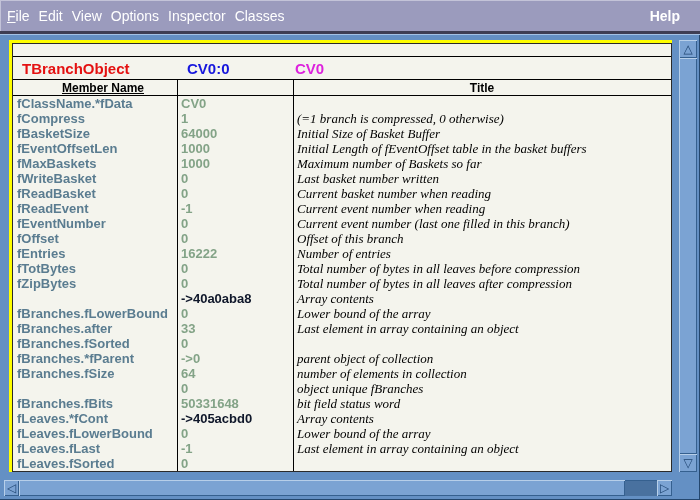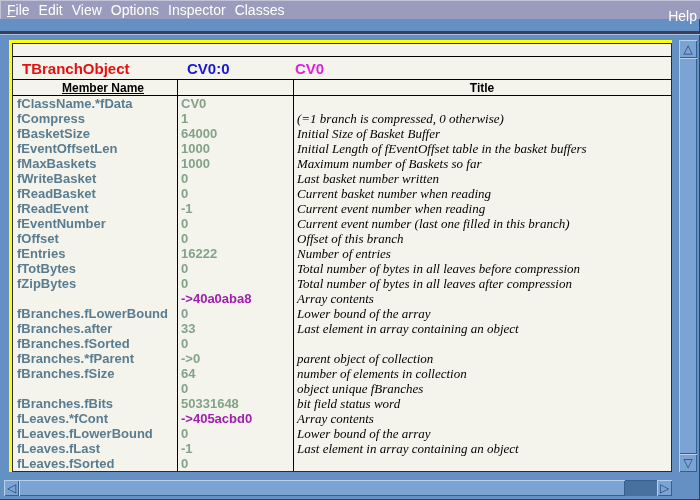--- a/index.html
+++ b/index.html
@@ -4,29 +4,29 @@
 <style>
   html,body{margin:0;padding:0;background:#555;}
   .window{
     position:relative;width:700px;height:500px;overflow:hidden;
     background:#6490c4;
     font-family:"Liberation Sans", sans-serif;
     box-shadow:inset -1px -1px 0 #24476e;
   }
   
   .menubar{
-    position:absolute;left:0;top:0;width:700px;height:19px;
+    position:absolute;left:0;top:0;width:700px;height:31px;
     background:#9b9bbd;
     box-shadow:inset 1px 1px 0 #c3c3d8;
     display:flex;align-items:center;
     color:#ffffff;font-size:14px;
   }
   .menubar-items{display:flex;gap:9px;padding-left:7px;}
   .menu-item{display:inline-block;cursor:default;}
-  .menu-help{position:absolute;right:3px;top:0;height:31px;display:flex;align-items:center;}
+  .menu-help{position:absolute;right:20px;top:0;height:31px;display:flex;align-items:center;font-weight:bold;}
   .u-first::first-letter{text-decoration:underline;}
   .menustrip{position:absolute;left:0;top:31px;width:700px;height:3px;background:#3e3e54;}
   .frame-highlight{position:absolute;left:0;top:34px;width:700px;height:1px;background:#a4c2e5;}
   
   .yellow-top{position:absolute;left:9px;top:40px;width:663px;height:3px;background:#ffff00;}
   .yellow-left{position:absolute;left:9px;top:43px;width:3px;height:429px;background:#ffff00;}
   
   .canvas{
     position:absolute;left:12px;top:43px;width:660px;height:429px;
     box-sizing:border-box;border:1px solid #2b2b2b;background:#f4f4ed;
@@ -41,21 +41,21 @@
   .col-head{position:absolute;top:37px;height:14px;font-weight:bold;font-size:12px;color:#000;text-align:center;}
   .ch-member{left:8px;width:164px;text-decoration:underline;}
   .ch-value{left:164px;width:116px;}
   .ch-title{left:280px;width:378px;}
   
   .row{position:absolute;left:0;width:658px;height:15px;line-height:15px;font-size:13px;}
   .row .c{position:absolute;top:0;white-space:nowrap;}
   .row .name{left:4px;color:#5a7c90;font-weight:bold;z-index:1;}
   .row .val{left:168px;font-weight:bold;z-index:2;}
   .row .val.green{color:#83a387;}
-  .row .val.red{color:#a21caf;}
+  .row .val.red{color:#0f172a;}
   .row .title{left:284px;color:#000;font-family:"Liberation Serif",serif;font-style:italic;font-size:13px;}
   
   .vscroll{
     position:absolute;left:679px;top:40px;width:18px;height:432px;
     background:#49719f;box-shadow:inset 1px 0 0 #35608f;
   }
   .vthumb{position:absolute;left:0;top:18px;width:18px;height:396px;background:#7ba3d3;
     box-shadow:inset 1px 1px 0 #b7cfe9, inset -1px -1px 0 #35608f;}
   .sbtn{
     position:absolute;background:#7ba3d3;color:#1f4572;

